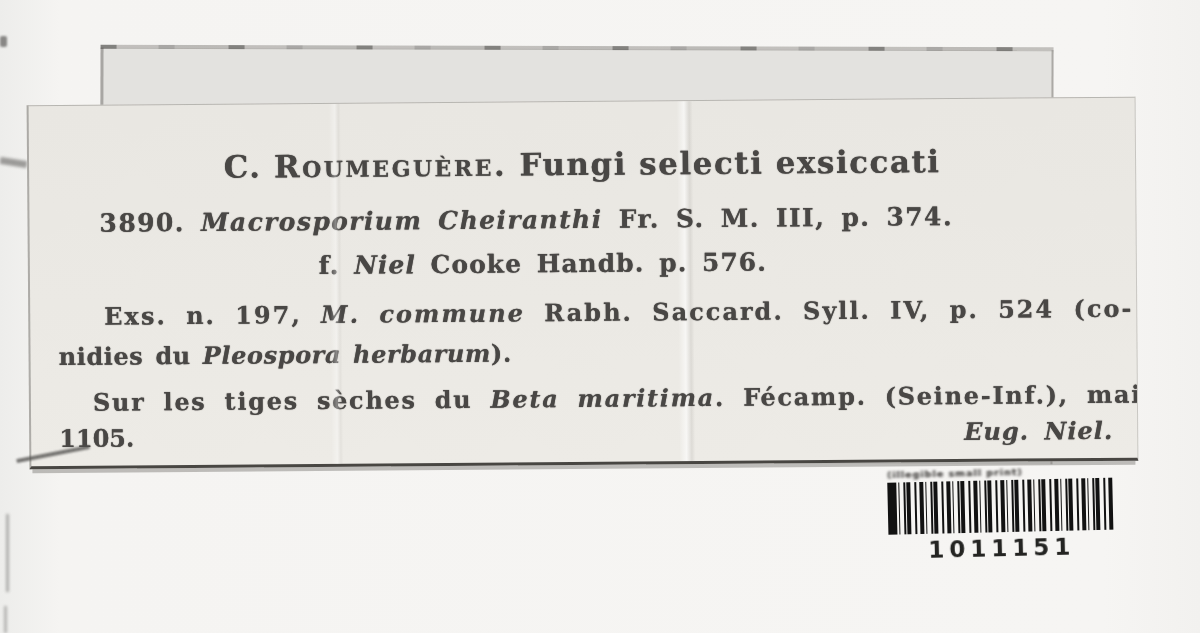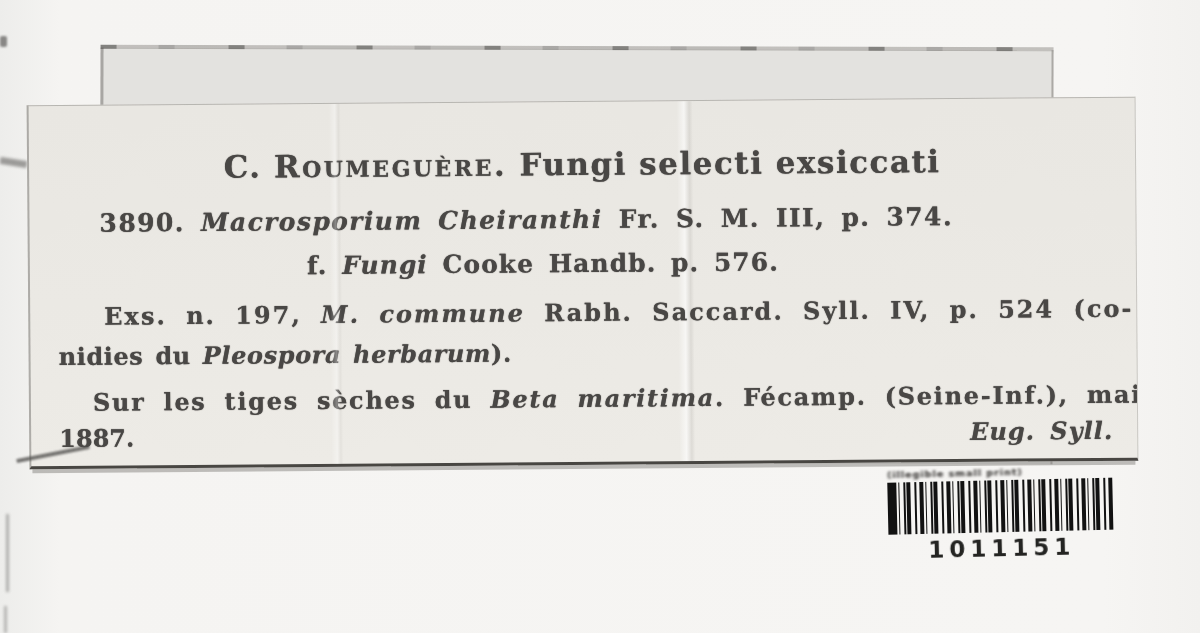--- a/index.html
+++ b/index.html
@@ -101,34 +101,34 @@
   <div class="backing"></div>
 
   <div class="label">
     <div class="line title">
       <span>C. </span><span class="sc">Roumeguère.</span><span> Fungi selecti exsiccati</span>
     </div>
     <div class="line l-entry">
       <span>3890. </span><span class="it">Macrosporium Cheiranthi</span><span> Fr. S. M. III, p. 374.</span>
     </div>
     <div class="line l-forma">
-      <span>f. </span><span class="it">Fungi</span><span> Cooke Handb. p. 576.</span>
+      <span>f. </span><span class="it">Niel</span><span> Cooke Handb. p. 576.</span>
     </div>
     <div class="line l-exs1">
       <span>Exs. n. 197, </span><span class="it">M. commune</span><span> Rabh. Saccard. Syll. IV, p. 524 (co-</span>
     </div>
     <div class="line l-exs2">
       <span>nidies du </span><span class="it">Pleospora herbarum</span><span>).</span>
     </div>
     <div class="line l-loc1">
       <span>Sur les tiges sèches du </span><span class="it">Beta maritima</span><span>. Fécamp. (Seine-Inf.), mai</span>
     </div>
     <div class="line l-last">
-      <span>1887.</span>
-      <span class="collector">Eug. Syll.</span>
+      <span>1105.</span>
+      <span class="collector">Eug. Niel.</span>
     </div>
   </div>
 
   <div class="artifact a-cornerdash"></div>
 
   <div class="barcode-block">
     <div class="stamp">(illegible small print)</div>
     <div class="bars"></div>
     <div class="bc-number">1011151</div>
   </div>

